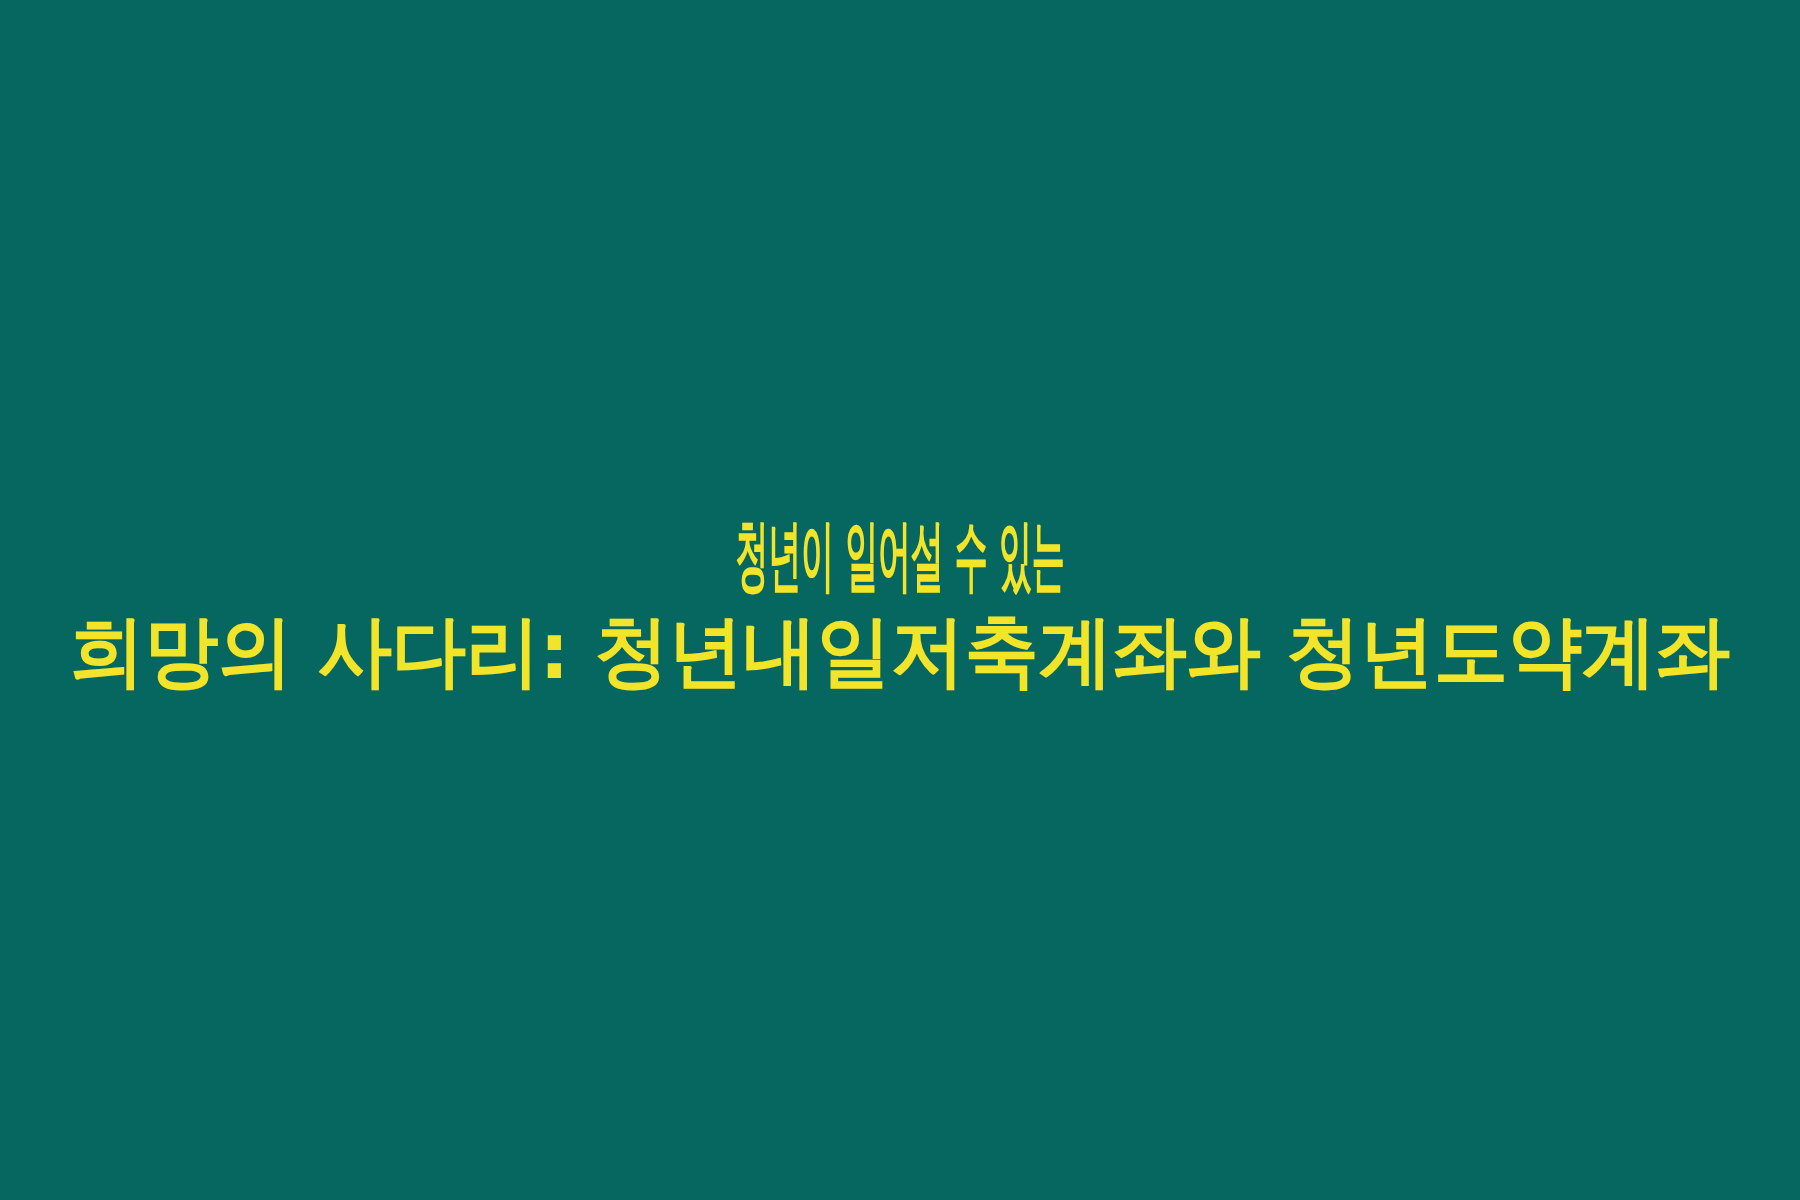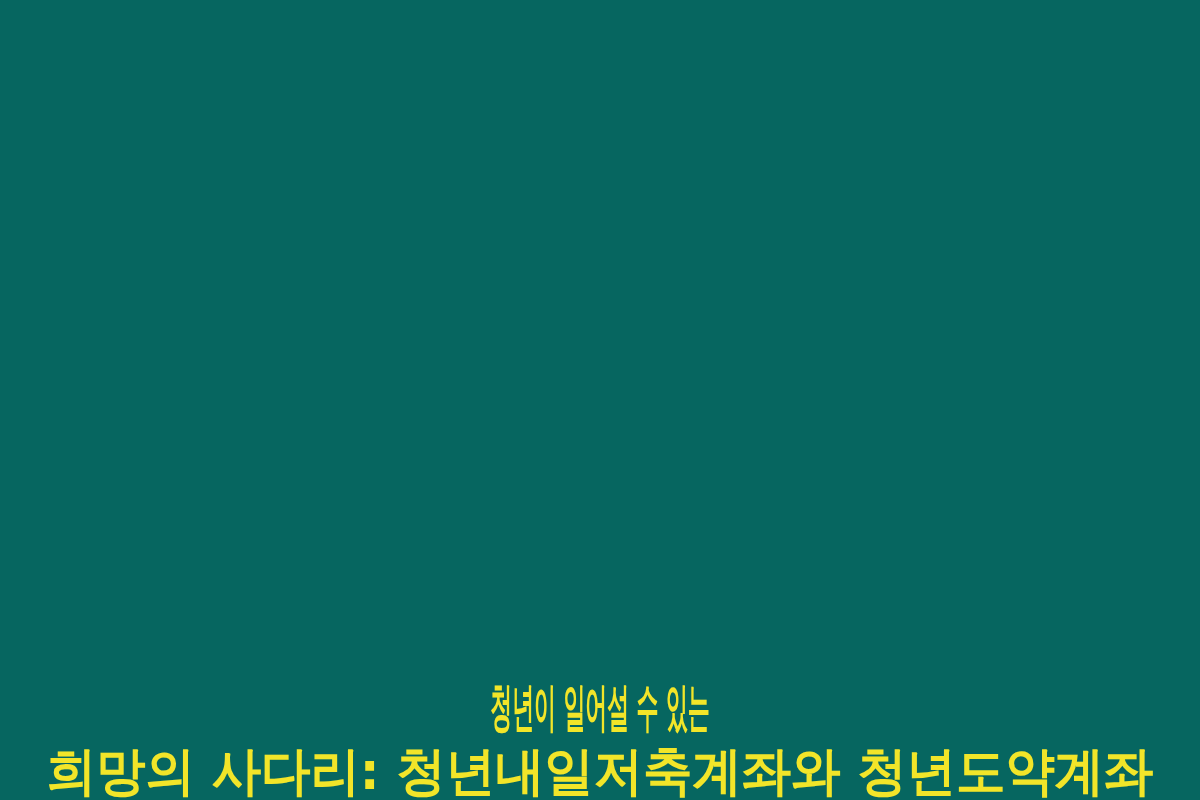--- a/index.html
+++ b/index.html
@@ -17,21 +17,21 @@
 
   #title-card {
     position: relative;
     box-sizing: border-box;
     width: 1200px;
     height: 800px;
     background: #066660;
     display: flex;
     flex-direction: column;
     align-items: center;
-    justify-content: flex-end;
+    justify-content: center;
     overflow: hidden;
   }
 
   #headline-block {
     position: relative;
     top: 3px;
     width: 1200px;
     display: flex;
     flex-direction: column;
     align-items: center;

